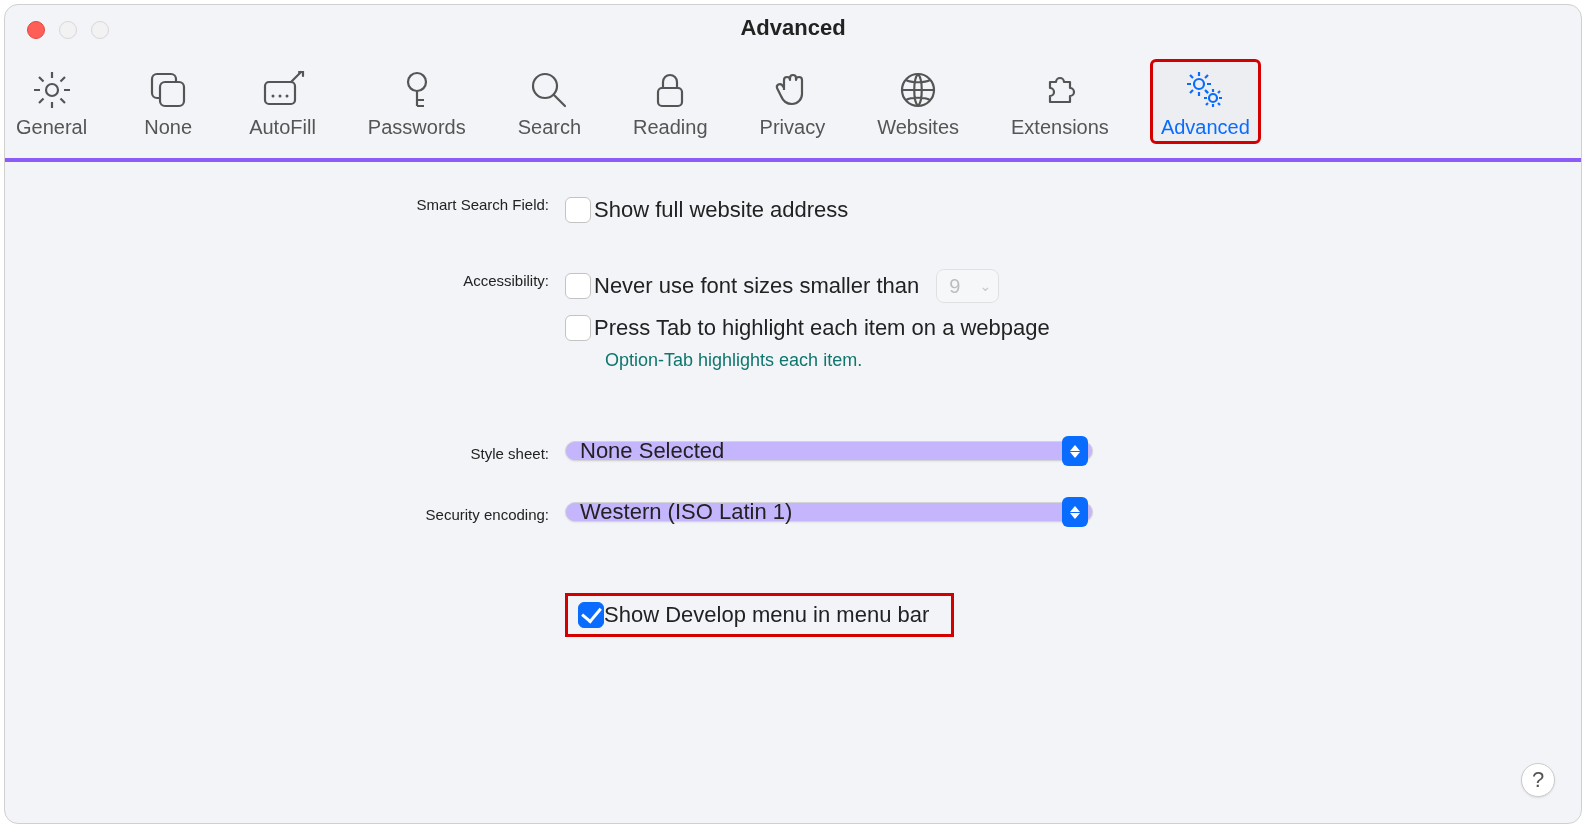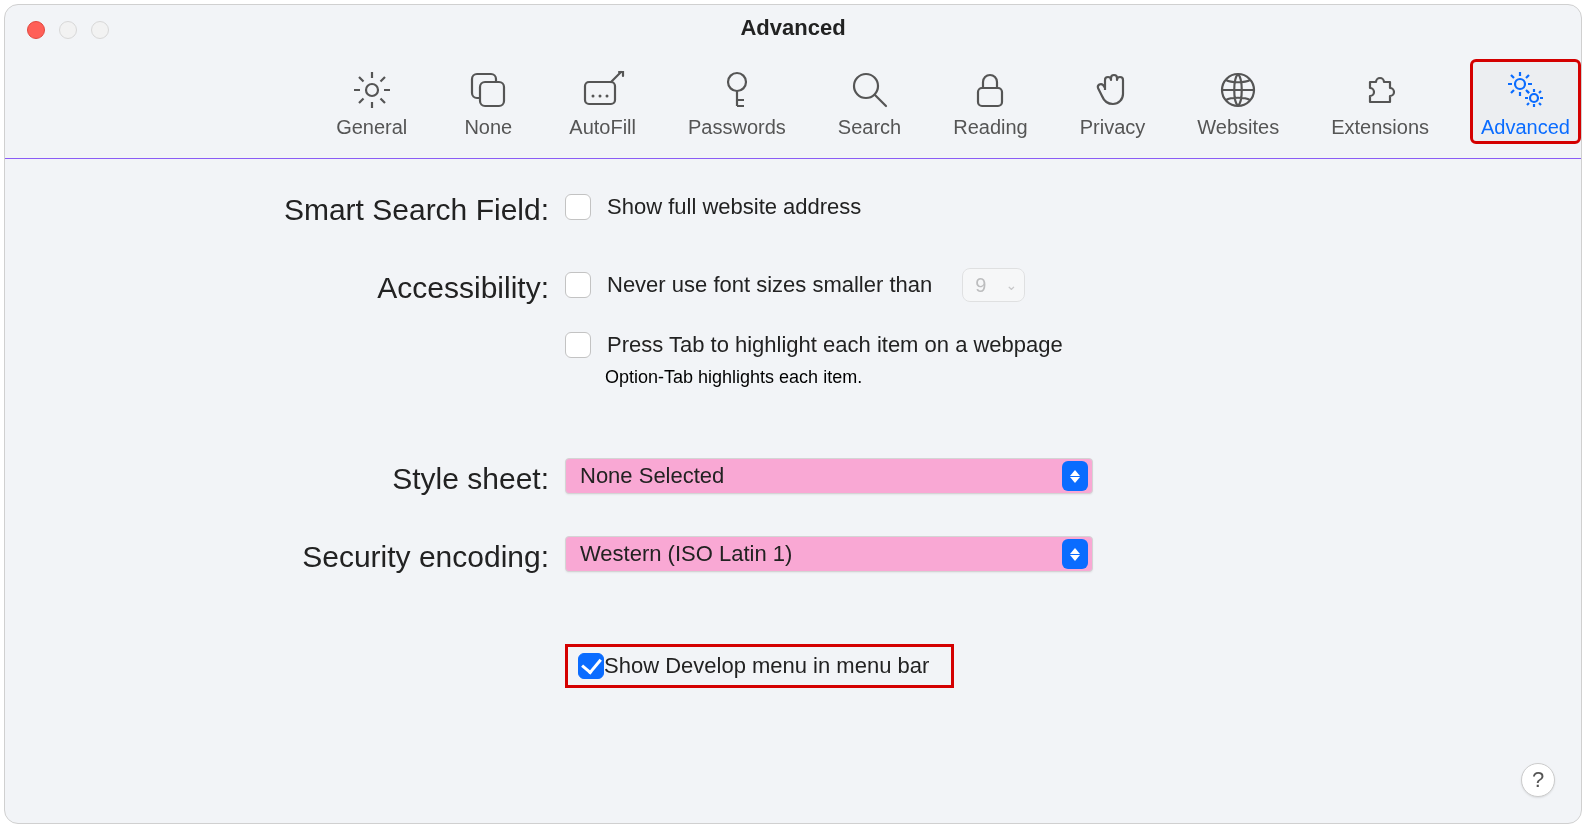--- a/index.html
+++ b/index.html
@@ -42,24 +42,24 @@
     .title {
       position: absolute;
       left: 0; right: 0;
       text-align: center;
       font-weight: 700;
       font-size: 22px;
       color: #222;
     }
     .toolbar {
       display: flex;
-      justify-content: flex-end;
+      justify-content: flex-start;
       gap: 30px;
       padding: 8px 0 14px 0;
-      border-bottom: 1px solid #8b5cf6;
+      border-bottom: 4px solid #8b5cf6;
     }
     .tool-item {
       display: flex;
       flex-direction: column;
       align-items: center;
       justify-content: flex-end;
       gap: 4px;
       color: #555;
       padding: 6px 8px 2px 8px;
       border-radius: 6px;
@@ -90,38 +90,38 @@
     }
     .row {
       display: flex;
       align-items: flex-start;
       margin-bottom: 10px;
     }
     .row-lbl {
       width: 560px;
       text-align: right;
       padding-right: 16px;
-      font-size: 30px;
+      font-size: 15px;
       color: #222;
       padding-top: 4px;
     }
     .row-ctl {
       flex: 1;
       font-size: 22px;
       color: #222;
     }
     .subrow {
       display: flex;
       align-items: center;
-      gap: 16px;
+      gap: 3px;
       min-height: 36px;
     }
     .help-text {
       font-size: 18px;
-      color: #000000;
+      color: #0f766e;
       margin-top: 4px;
       margin-left: 40px;
     }
     .checkbox {
       width: 26px; height: 26px;
       border: 1px solid #c3c3c3;
       border-radius: 6px;
       background: #fff;
       display: inline-flex;
       align-items: center; justify-content: center;
@@ -157,24 +157,24 @@
       width: 26px;
       display: flex; align-items: center; justify-content: center;
       color: #aaa;
       font-size: 14px;
     }
     .select {
       display: flex;
       align-items: center;
       justify-content: space-between;
       width: 528px;
-      height: 36px;
-      background: #f9a8d4;
+      height: 20px;
+      background: #c4b5fd;
       border: 1px solid #d4d4d4;
-      border-radius: 4px;
+      border-radius: 12px;
       padding: 0 4px 0 14px;
       box-shadow: 0 1px 2px rgba(0,0,0,0.06);
     }
     .select .sel-val { font-size: 22px; }
     .select .sel-btn {
       width: 26px; height: 30px;
       background: #0a6cff;
       border-radius: 6px;
       display: flex; flex-direction: column;
       align-items: center; justify-content: center;
@@ -350,21 +350,21 @@
       <div class="row-lbl">Accessibility:</div>
       <div class="row-ctl">
         <div class="subrow">
           <span class="checkbox"></span>
           <span>Never use font sizes smaller than</span>
           <span class="stepper">
             <span class="val">9</span>
             <span class="arrow">⌄</span>
           </span>
         </div>
-        <div class="subrow" style="margin-top:24px;">
+        <div class="subrow" style="margin-top:6px;">
           <span class="checkbox"></span>
           <span>Press Tab to highlight each item on a webpage</span>
         </div>
         <div class="help-text">Option-Tab highlights each item.</div>
       </div>
     </div>
 
     <div class="spacer"></div>
 
 

